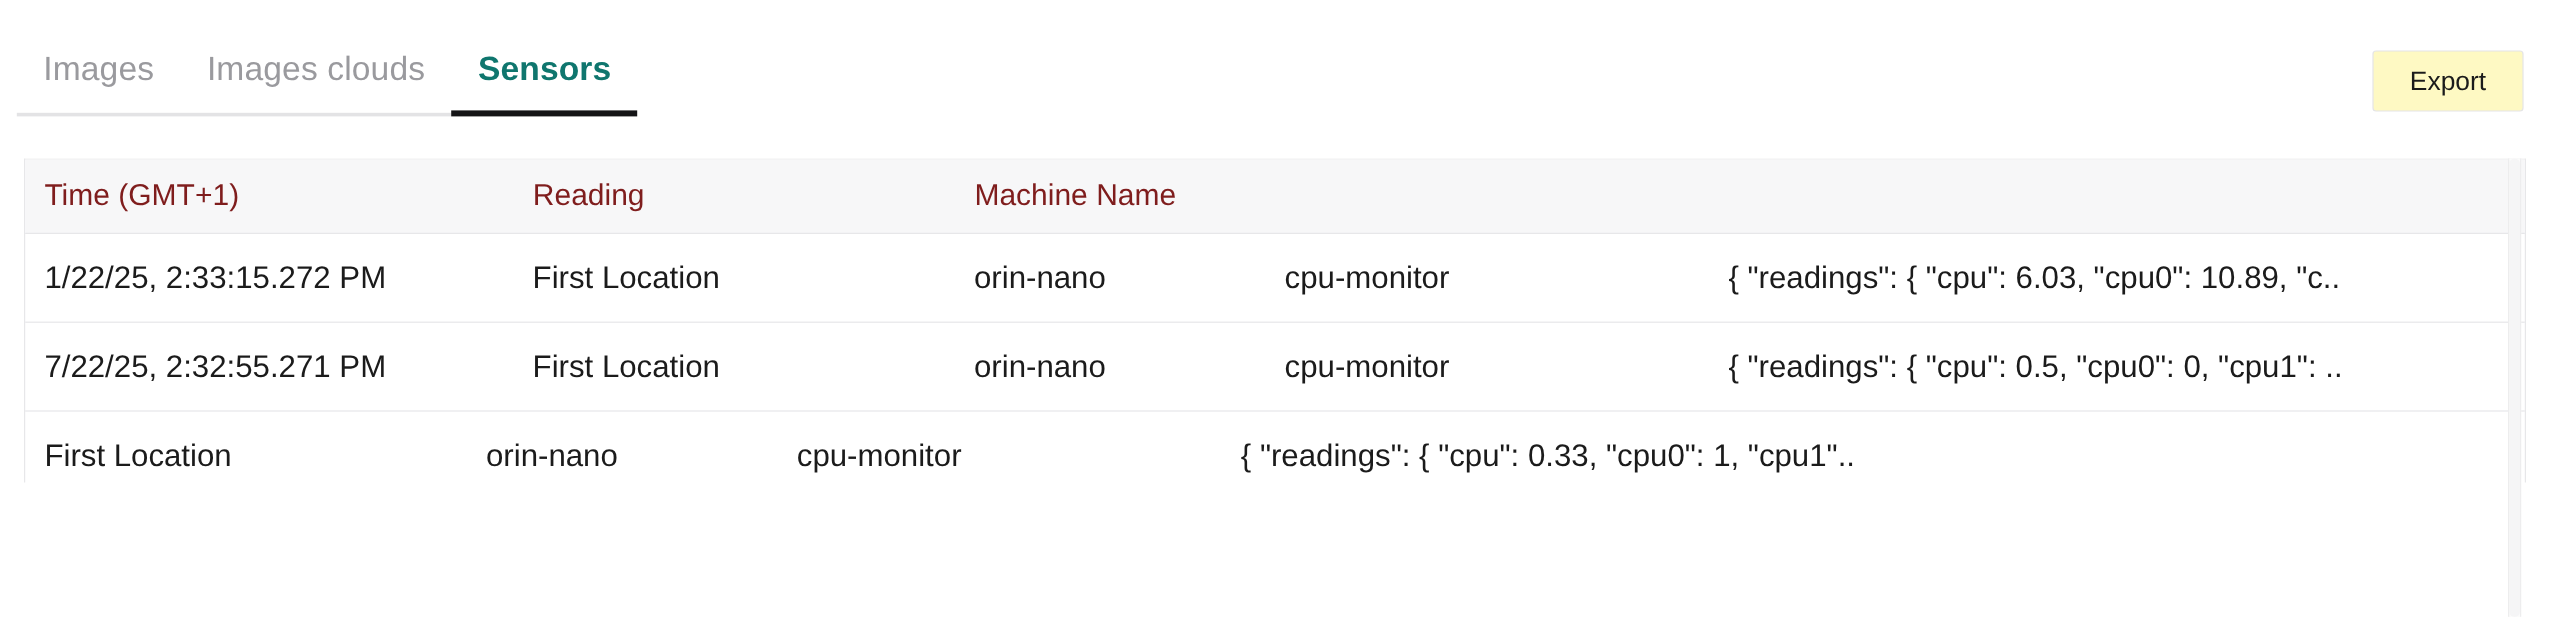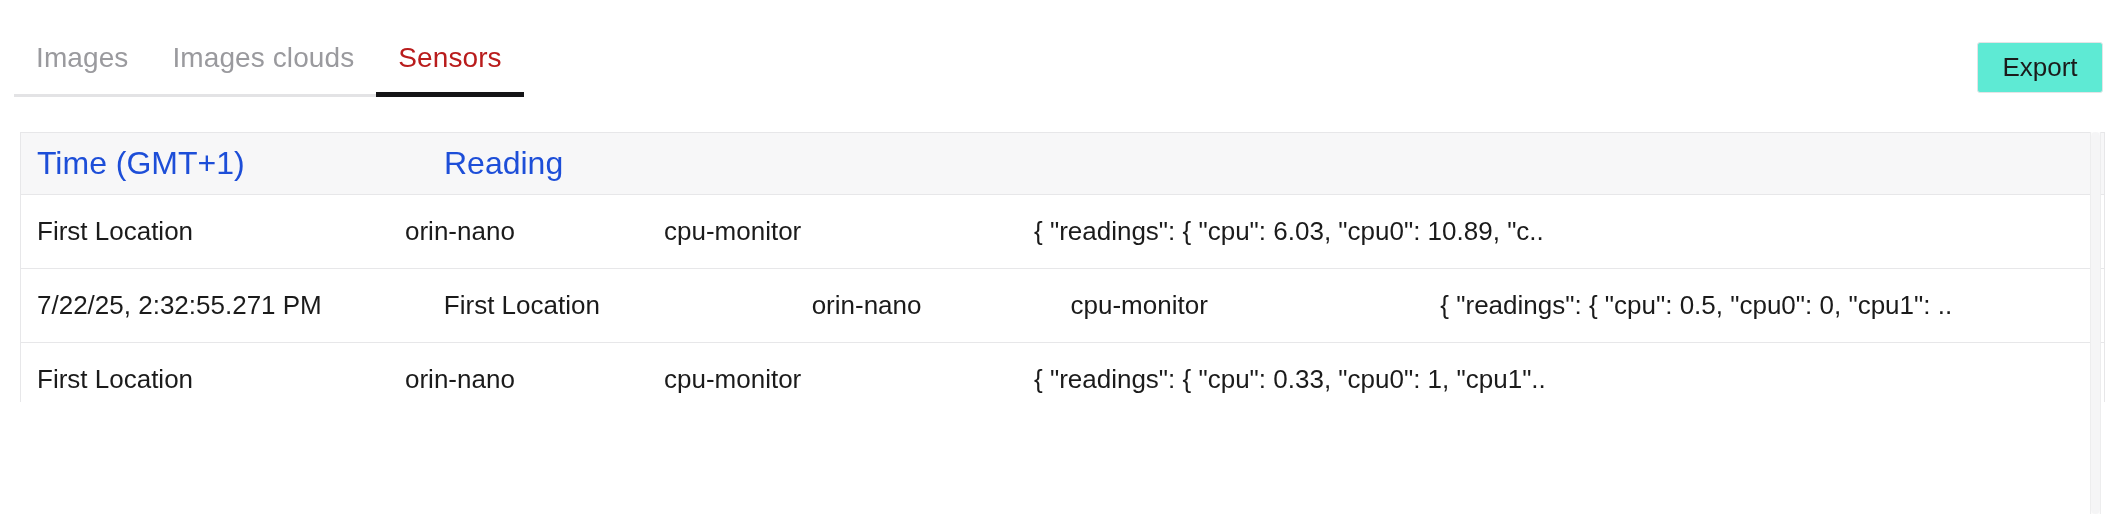--- a/index.html
+++ b/index.html
@@ -44,39 +44,39 @@
     font-size: 28px;
     line-height: 1;
     color: #9a9a9e;
     padding: 0 22px 22px 22px;
     border-bottom: 3px solid #e3e3e5;
     cursor: pointer;
     white-space: nowrap;
     letter-spacing: 0.1px;
   }
   .tab.active {
-    color: #b91c1c;
-    font-weight: 400;
+    color: #0f766e;
+    font-weight: 700;
     border-bottom: 5px solid #141416;
     padding-bottom: 20px;
     text-align: right;
   }
 
   
   .export-btn {
     position: absolute;
     left: 1977px;
     top: 42px;
     width: 126px;
     height: 51px;
-    background: #5eead4;
+    background: #fef9c3;
     border: 1px solid #e4e4e6;
     border-radius: 3px;
     color: #1b1b1b;
-    font-size: 26px;
+    font-size: 22px;
     display: flex;
     align-items: center;
     justify-content: center;
     box-sizing: border-box;
     cursor: pointer;
     font-family: "Liberation Sans", sans-serif;
   }
 
   
   .table-wrap {
@@ -108,22 +108,22 @@
   }
   .cell {
     font-size: 26px;
     color: #1b1b1b;
     padding-left: 16px;
     box-sizing: border-box;
     white-space: nowrap;
     overflow: hidden;
   }
   .row.header .cell {
-    color: #1d4ed8;
-    font-size: 32px;
+    color: #7f1d1d;
+    font-size: 25px;
   }
   .c-time      { width: 407px; }
   .c-location  { width: 368px; }
   .c-machine   { width: 259px; }
   .c-component { width: 370px; }
   .c-reading   { width: 680px; }
 
   
   .vscroll-track {
     position: absolute;
@@ -168,23 +168,25 @@
   <div class="export-btn">
     <span>Export</span>
   </div>
 
   <div class="table-wrap">
     <div class="table">
 
       <div class="row header">
         <div class="cell c-time">Time (GMT+1)</div>
         <div class="cell c-location">Reading</div>
+        <div class="cell c-machine">Machine Name</div>
       </div>
 
       <div class="row">
+        <div class="cell c-time">1/22/25, 2:33:15.272 PM</div>
         <div class="cell c-location">First Location</div>
         <div class="cell c-machine">orin-nano</div>
         <div class="cell c-component">cpu-monitor</div>
         <div class="cell c-reading">{ "readings": { "cpu": 6.03, "cpu0": 10.89, "c..</div>
       </div>
 
       <div class="row">
         <div class="cell c-time">7/22/25, 2:32:55.271 PM</div>
         <div class="cell c-location">First Location</div>
         <div class="cell c-machine">orin-nano</div>

